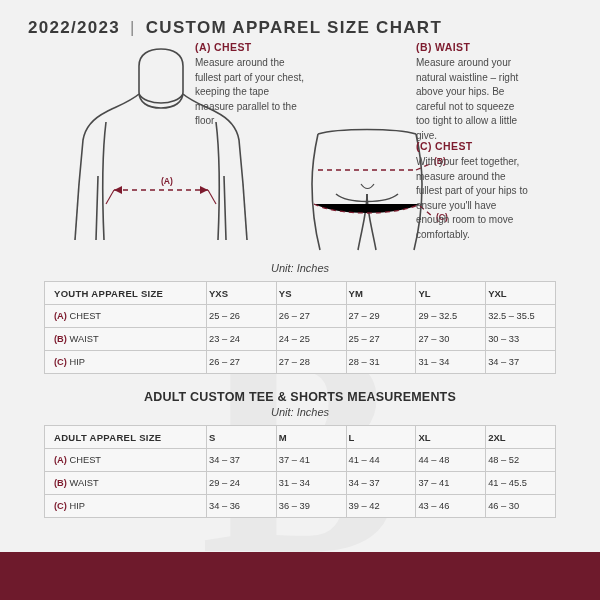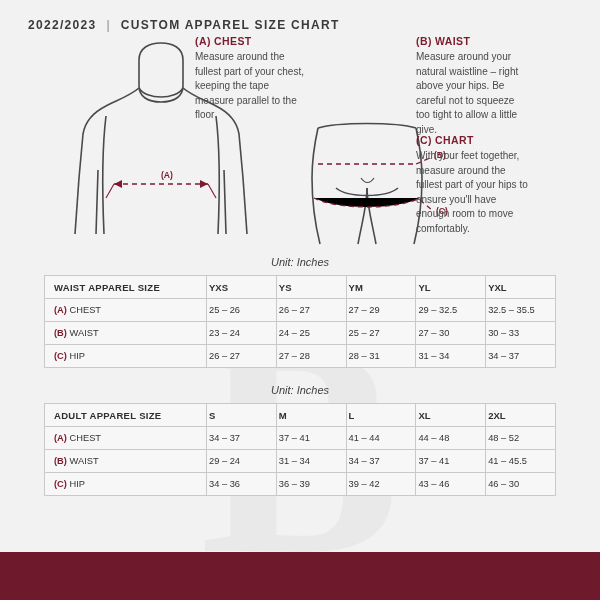--- a/index.html
+++ b/index.html
@@ -45,21 +45,21 @@
     display: flex;
     align-items: center;
     justify-content: space-between;
     padding: 18px 28px 6px 28px;
   }
   .header-left {
     display: flex;
     align-items: baseline;
     font-family: "Liberation Sans", sans-serif;
     font-weight: bold;
-    font-size: 12px;
+    font-size: 17px;
     letter-spacing: 1.3px;
     color: #3a3a3a;
   }
   .header-left .divider {
     margin: 0 10px;
     color: #8a8a8a;
     font-weight: normal;
   }
   .brand {
     display: flex;
@@ -259,33 +259,33 @@
         <div class="txt-title">(A) CHEST</div>
         <div class="txt-body">Measure around the fullest part of your chest, keeping the tape measure parallel to the floor</div>
       </div>
 
       <div class="txt-block" style="left:398px;top:-3px;width:112px;">
         <div class="txt-title">(B) WAIST</div>
         <div class="txt-body">Measure around your natural waistline – right above your hips. Be careful not to squeeze too tight to allow a little give.</div>
       </div>
 
       <div class="txt-block" style="left:398px;top:96px;width:112px;">
-        <div class="txt-title">(C) CHART</div>
+        <div class="txt-title">(C) CHEST</div>
         <div class="txt-body">With your feet together, measure around the fullest part of your hips to ensure you'll have enough room to move comfortably.</div>
       </div>
     </div>
 
     <div class="sect">
       <div class="sect-sub">Unit: Inches</div>
     </div>
 
     <table class="size-table">
       <thead>
         <tr>
-          <th class="rowhead">WAIST APPAREL SIZE</th>
+          <th class="rowhead">YOUTH APPAREL SIZE</th>
           <th>YXS</th>
           <th>YS</th>
           <th>YM</th>
           <th>YL</th>
           <th>YXL</th>
         </tr>
       </thead>
       <tbody>
         <tr>
           <td class="rowhead">
@@ -317,20 +317,21 @@
           <td>26 – 27</td>
           <td>27 – 28</td>
           <td>28 – 31</td>
           <td>31 – 34</td>
           <td>34 – 37</td>
         </tr>
       </tbody>
     </table>
 
     <div class="sect" style="margin-top:16px;">
+      <div class="sect-title">ADULT CUSTOM TEE &amp; SHORTS MEASUREMENTS</div>
       <div class="sect-sub">Unit: Inches</div>
     </div>
 
     <table class="size-table">
       <thead>
         <tr>
           <th class="rowhead">ADULT APPAREL SIZE</th>
           <th>S</th>
           <th>M</th>
           <th>L</th>

